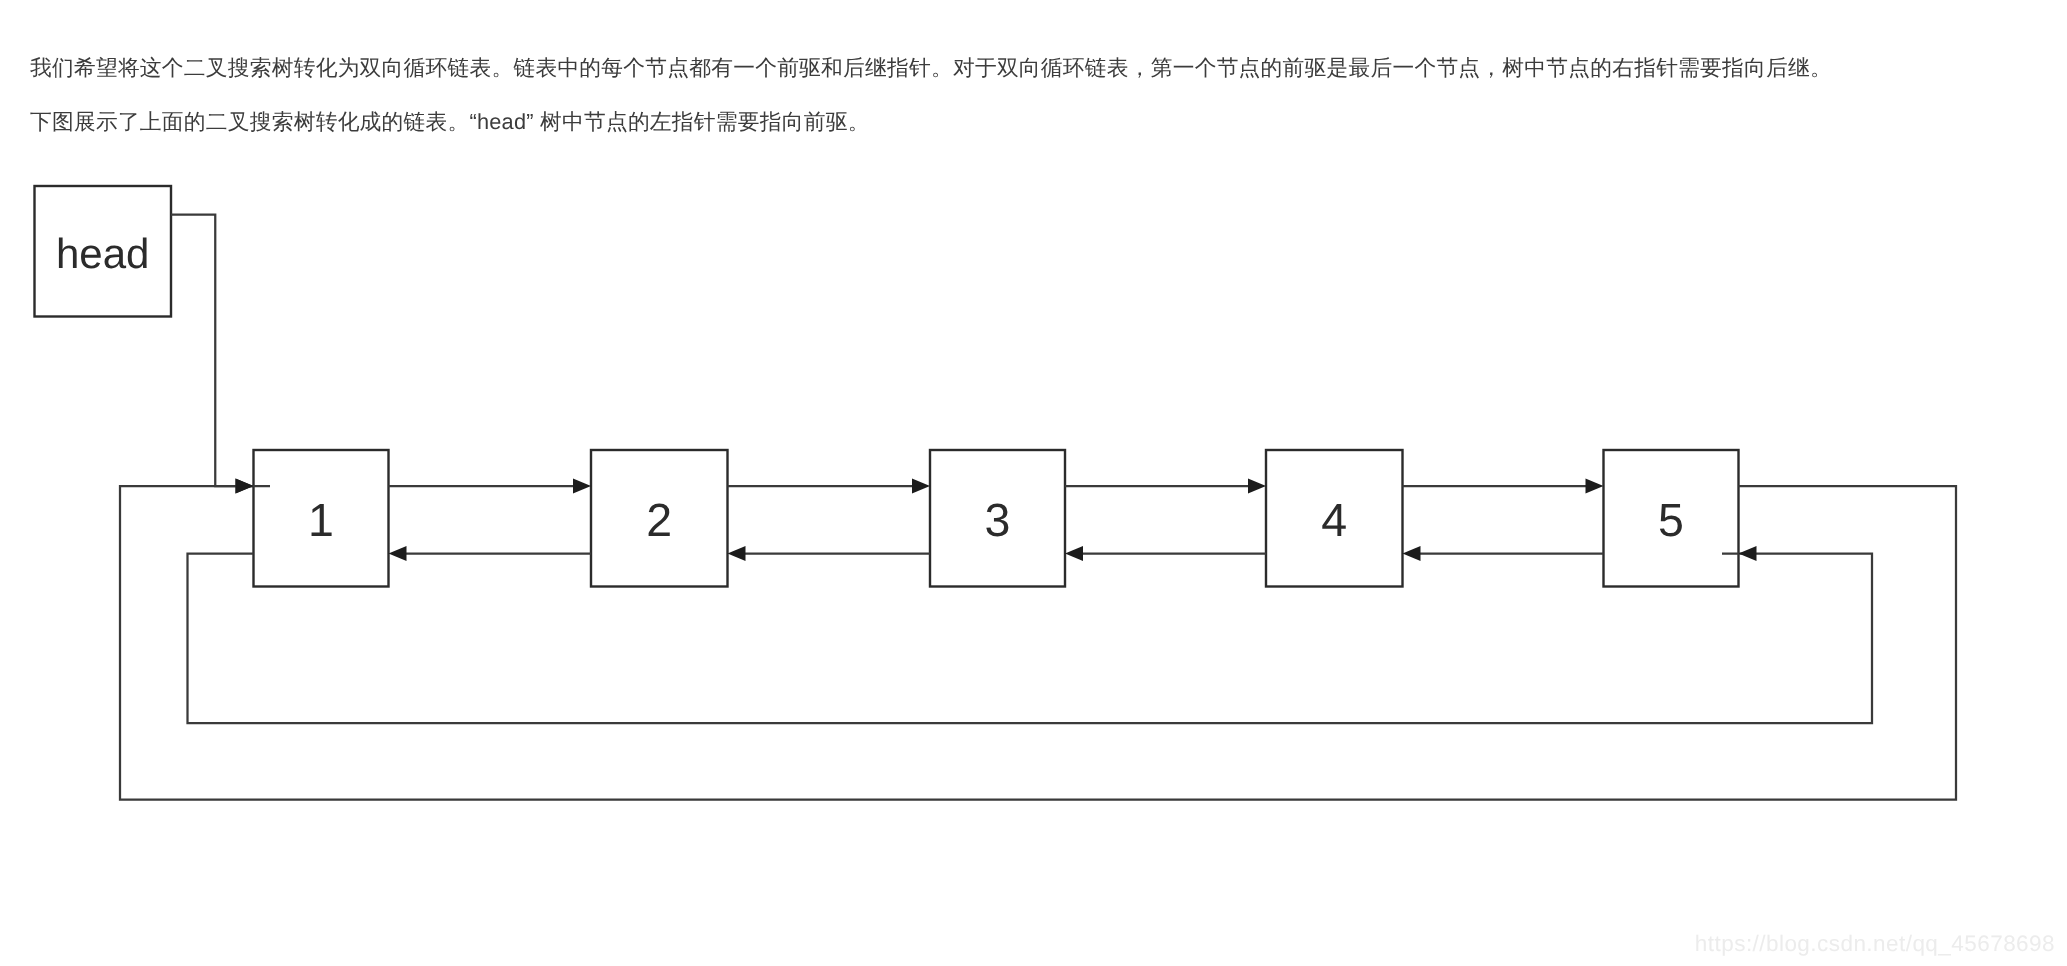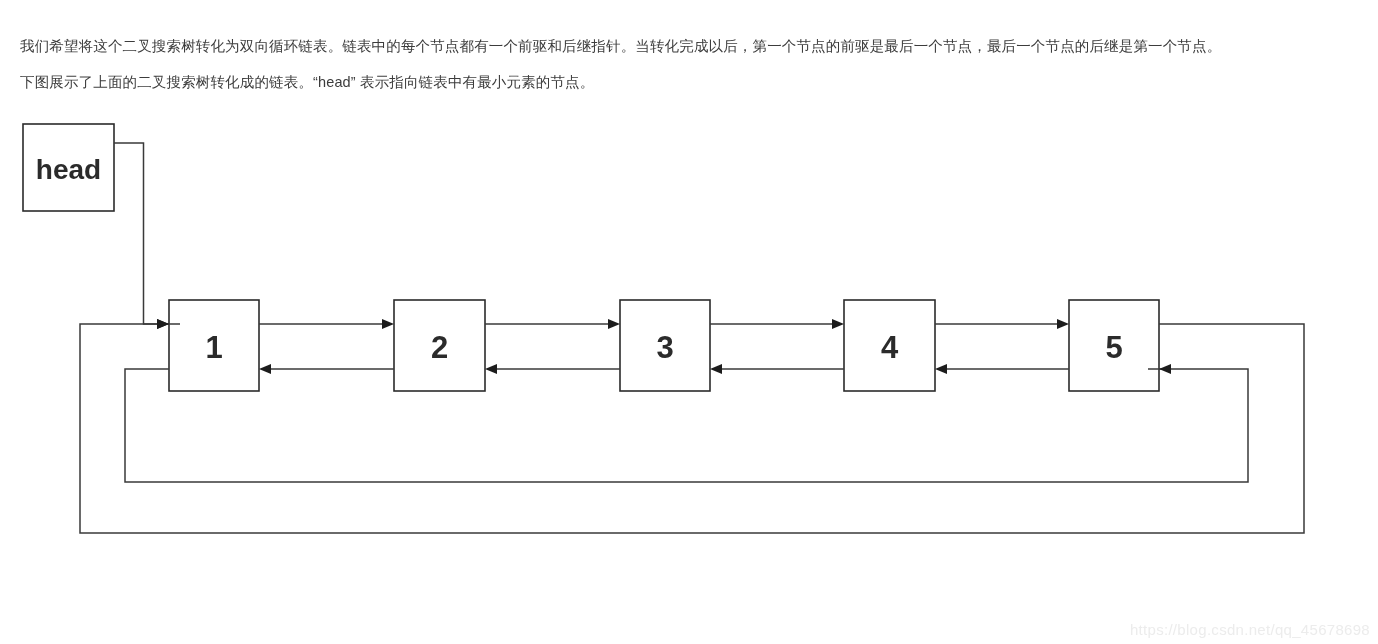--- a/index.html
+++ b/index.html
@@ -33,21 +33,20 @@
   #para-intro { top: 21px; }
   #para-figure-note { top: 57px; }
   #para-inplace { top: 592px; }
 
   .diagram-wrap {
     position: absolute;
     left: 0;
     top: 100px;
     width: 1378px;
     height: 460px;
-    font-weight: bold;
   }
   svg.diagram { display: block; }
   .nodebox {
     fill: #ffffff;
     stroke: #2b2b2b;
     stroke-width: 1.6;
   }
   .nodelabel {
     font-family: "Liberation Sans", "DejaVu Sans", sans-serif;
     font-size: 31px;
@@ -78,23 +77,23 @@
     letter-spacing: 0.3px;
     white-space: nowrap;
     user-select: none;
   }
 </style>
 </head>
 <body>
 
 <div class="article">
 
-  <p class="para" id="para-intro">我们希望将这个二叉搜索树转化为双向循环链表。链表中的每个节点都有一个前驱和后继指针。当转化完成以后，第一个节点的前驱是最后一个节点，最后一个节点的后继是第一个节点。</p>
+  <p class="para" id="para-intro">我们希望将这个二叉搜索树转化为双向循环链表。链表中的每个节点都有一个前驱和后继指针。对于双向循环链表，第一个节点的前驱是最后一个节点，树中节点的右指针需要指向后继。</p>
 
-  <p class="para" id="para-figure-note">下图展示了上面的二叉搜索树转化成的链表。“head” 表示指向链表中有最小元素的节点。</p>
+  <p class="para" id="para-figure-note">下图展示了上面的二叉搜索树转化成的链表。“head” 树中节点的左指针需要指向前驱。</p>
 
   <div class="diagram-wrap">
     <svg class="diagram" width="1378" height="460" viewBox="0 0 1378 460">
 
       <g>
         <rect class="nodebox" x="23" y="24" width="91" height="87"></rect>
         <text class="headlabel" x="68.5" y="69">head</text>
       </g>
 
       <g>

